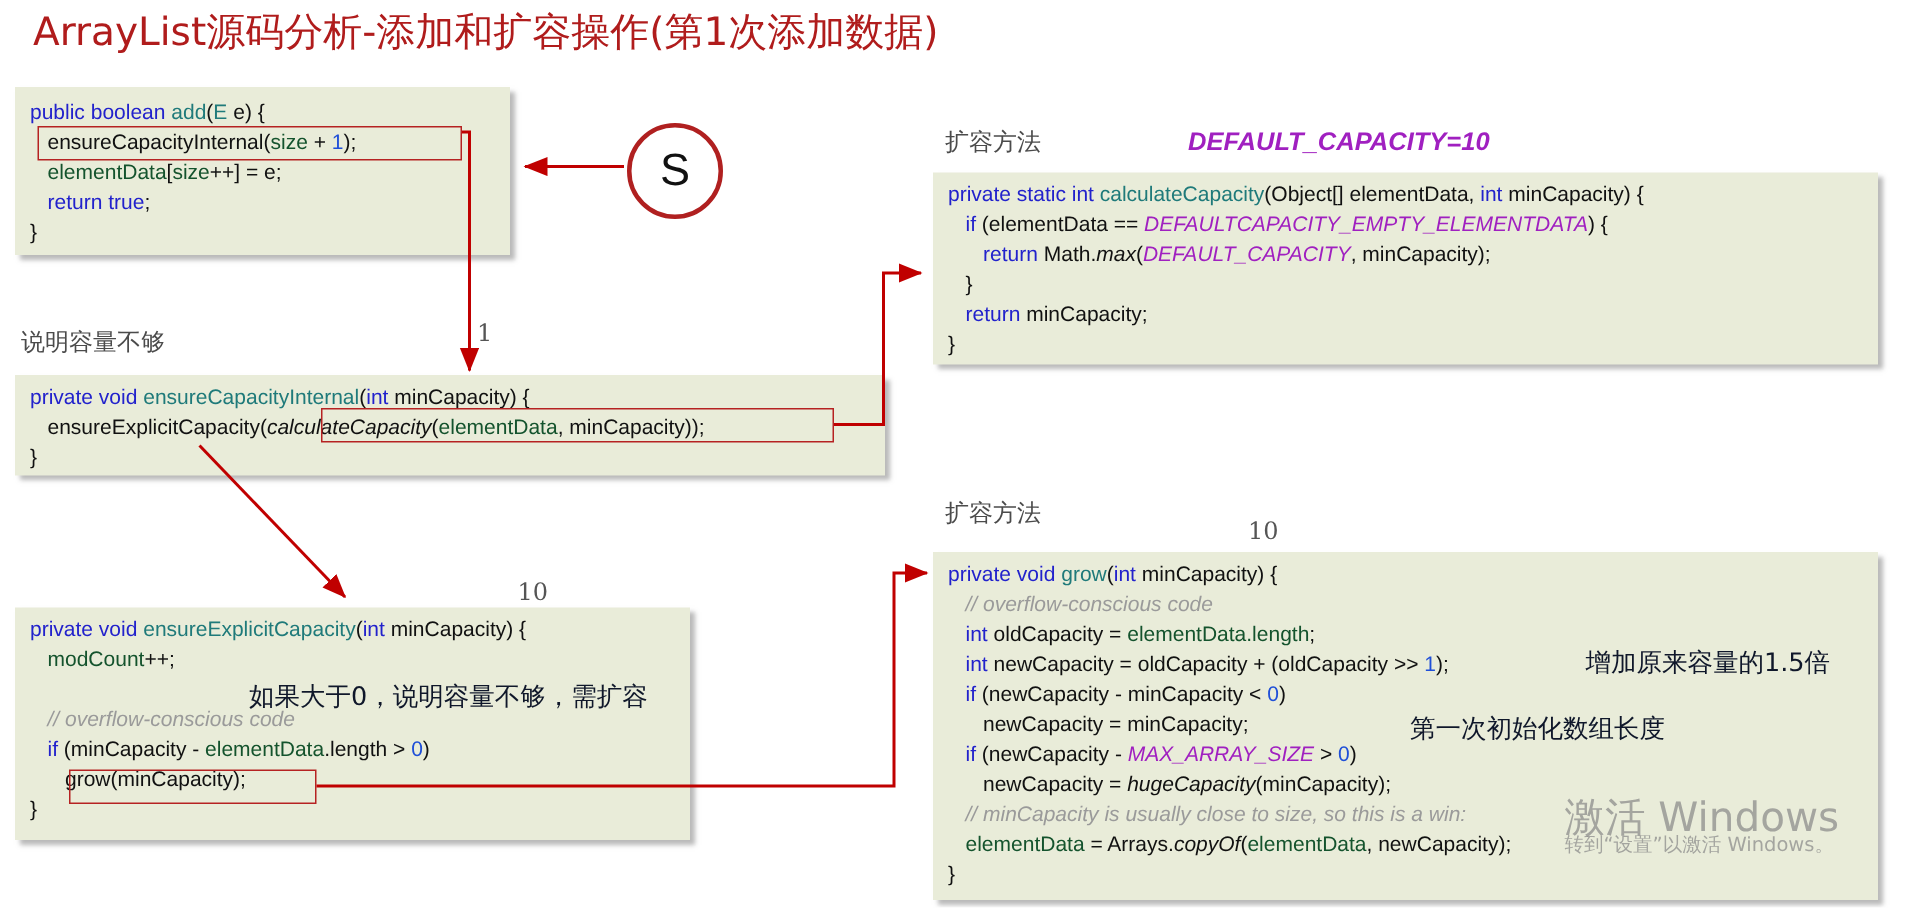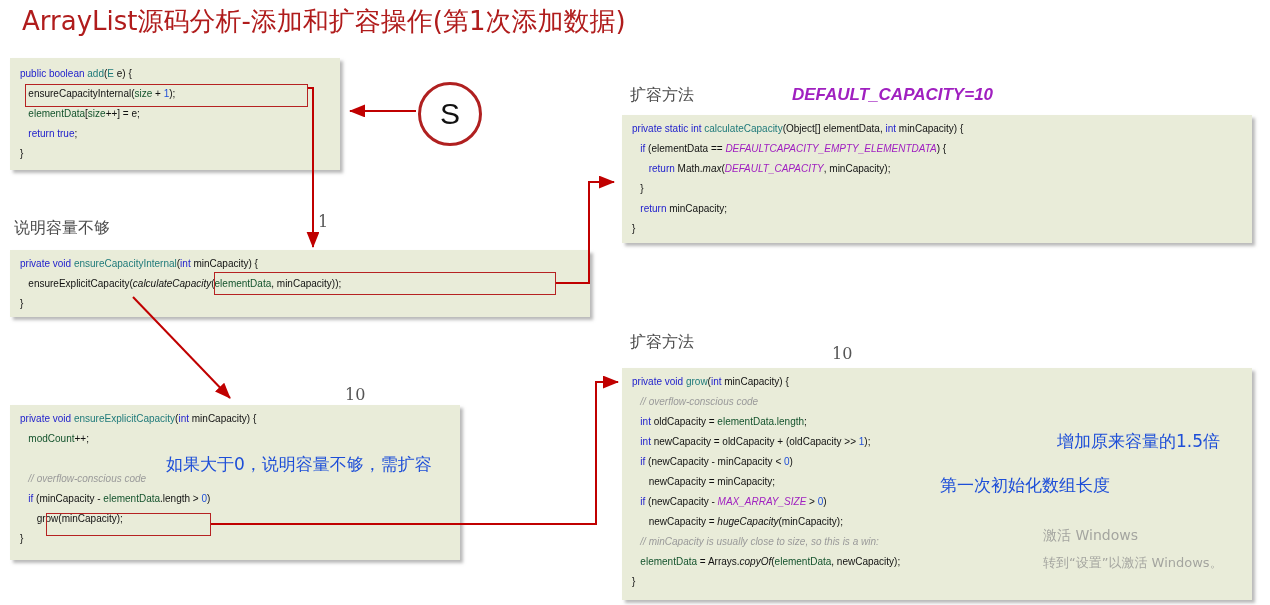--- a/index.html
+++ b/index.html
@@ -21,21 +21,21 @@
     letter-spacing:0px;
     white-space:nowrap;
   }
 
   
   .codebox{
     position:absolute;
     background:#e9ecd9;
     box-shadow:3px 3px 3px rgba(130,130,130,.55);
     font-family:"Liberation Sans","DejaVu Sans",sans-serif;
-    font-size:10px;
+    font-size:14px;
     line-height:20px;
     color:#111111;
     white-space:pre;
     box-sizing:border-box;
   }
   .codebox .ln{display:block;height:20px;white-space:pre;}
 
   
   .kw   {color:#2222cc;}
   .mth  {color:#1f7a7a;}
@@ -67,21 +67,21 @@
     color:#a020c0;
     font-style:italic;
     font-weight:bold;
     font-family:"Liberation Sans","DejaVu Sans",sans-serif;
     white-space:nowrap;
   }
 
   
   .rednote{
     position:absolute;
-    color:#1d4ed8;
+    color:#0f172a;
     font-size:17px;
     font-family:"DejaVu Sans","Liberation Sans",sans-serif;
     white-space:nowrap;
   }
 
   
   .hlbox{
     position:absolute;
     border:1.5px solid #b62222;
     box-sizing:border-box;
@@ -103,21 +103,21 @@
   #arrows{position:absolute;left:0;top:0;width:1270px;height:605px;pointer-events:none;}
 
   
   .wm{
     position:absolute;
     color:#8a8a8a;
     font-family:"DejaVu Sans","Liberation Sans",sans-serif;
     white-space:nowrap;
     opacity:.72;
   }
-  .wm1{font-size:14px;}
+  .wm1{font-size:27px;}
   .wm2{font-size:13px;}
 </style>
 </head>
 <body>
 
 <div id="root">
 
   <div class="slide-title">ArrayList源码分析-添加和扩容操作(第1次添加数据)</div>
 
   <div class="codebox" id="box-add" style="left:10px;top:58px;width:330px;height:112px;padding:6px 8px 6px 10px;"><span class="ln"><span class="kw">public</span><span class="pln"> </span><span class="kw">boolean</span><span class="pln"> </span><span class="mth">add</span><span class="pln">(</span><span class="mth">E</span><span class="pln"> e) {</span></span><span class="ln"><span class="pln">   ensureCapacityInternal(</span><span class="fld">size</span><span class="pln"> + </span><span class="num">1</span><span class="pln">);</span></span><span class="ln"><span class="pln">   </span><span class="fld">elementData</span><span class="pln">[</span><span class="fld">size</span><span class="pln">++] = e;</span></span><span class="ln"><span class="pln">   </span><span class="kw">return true</span><span class="pln">;</span></span><span class="ln"><span class="pln">}</span></span></div>

